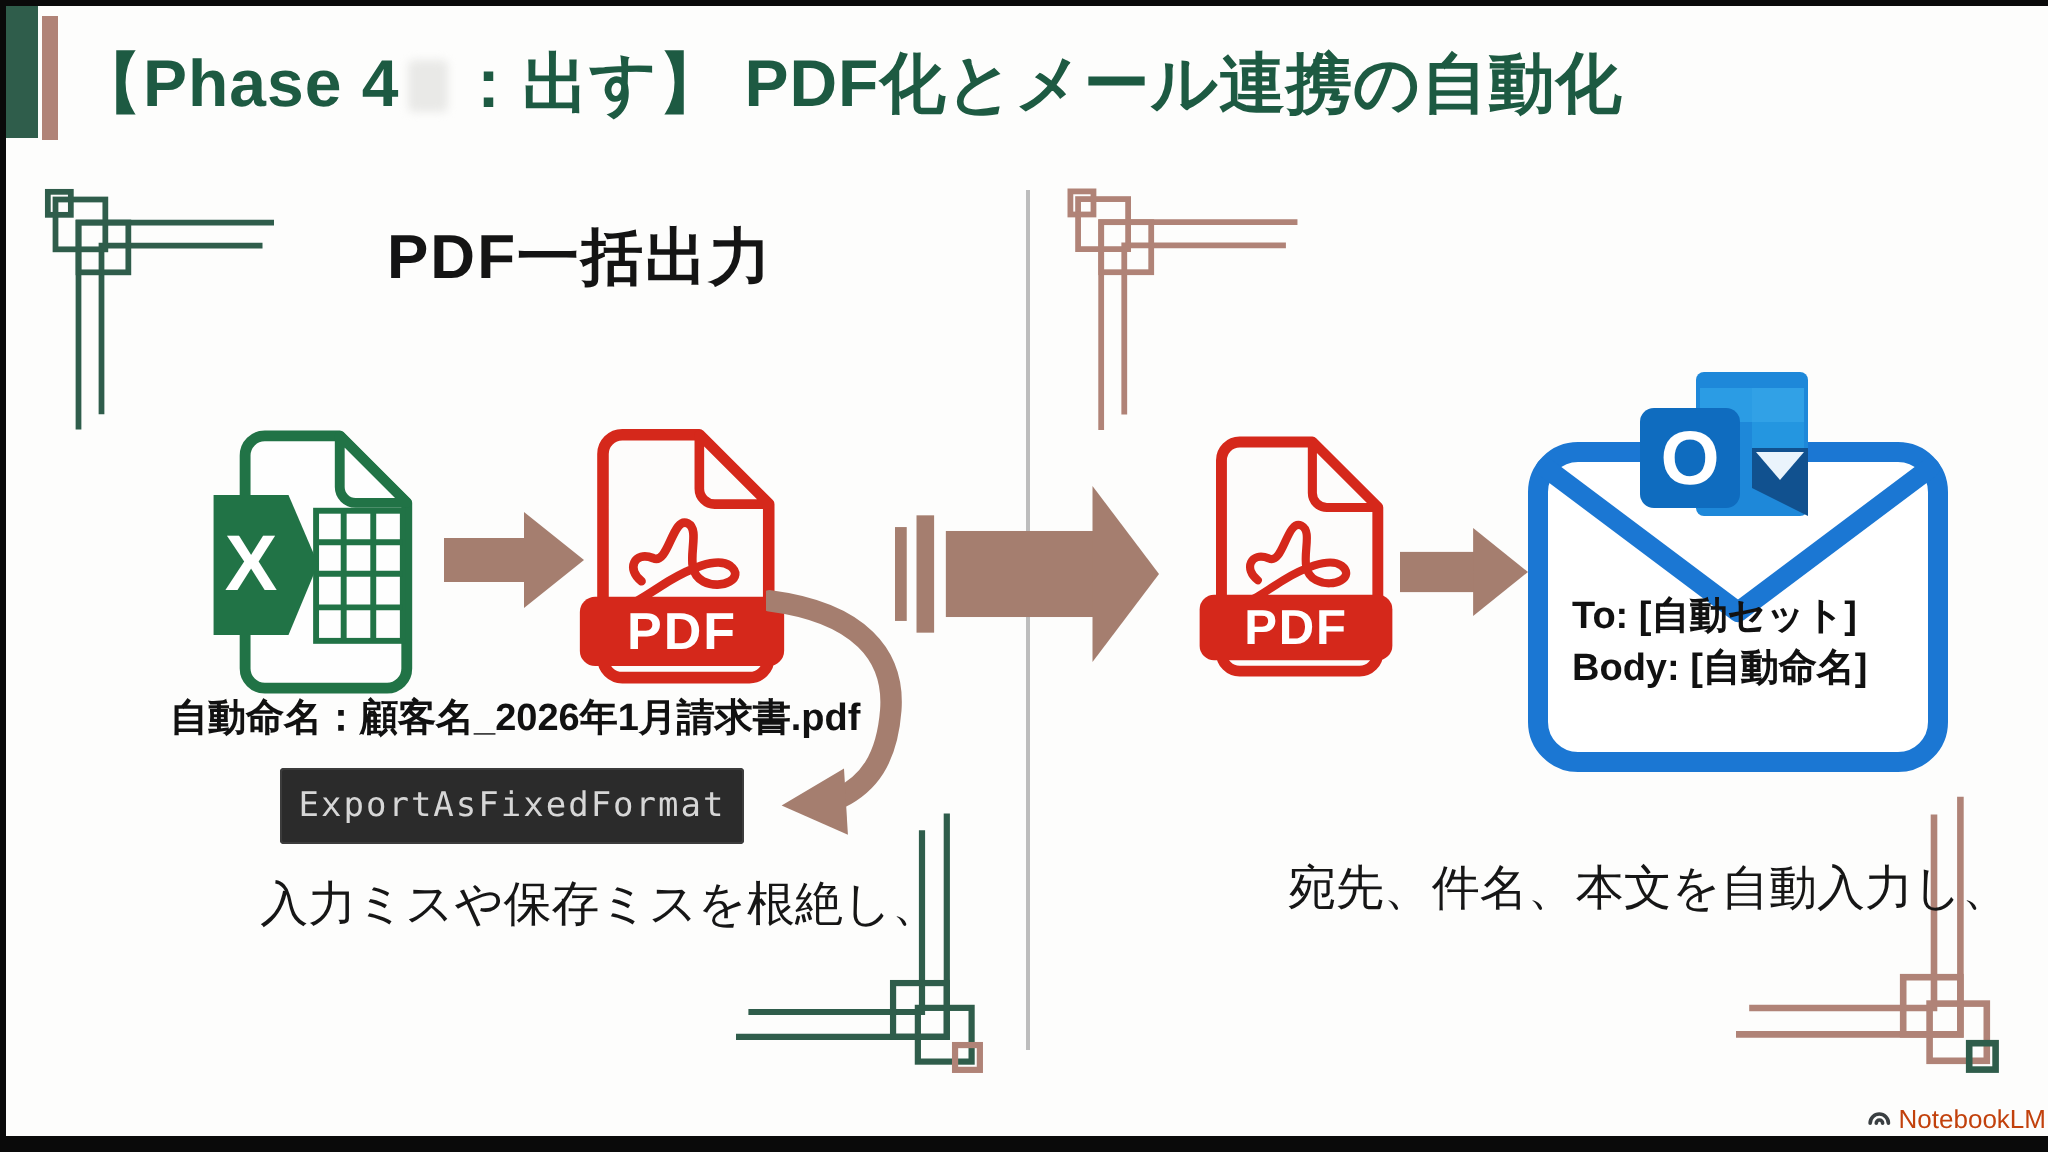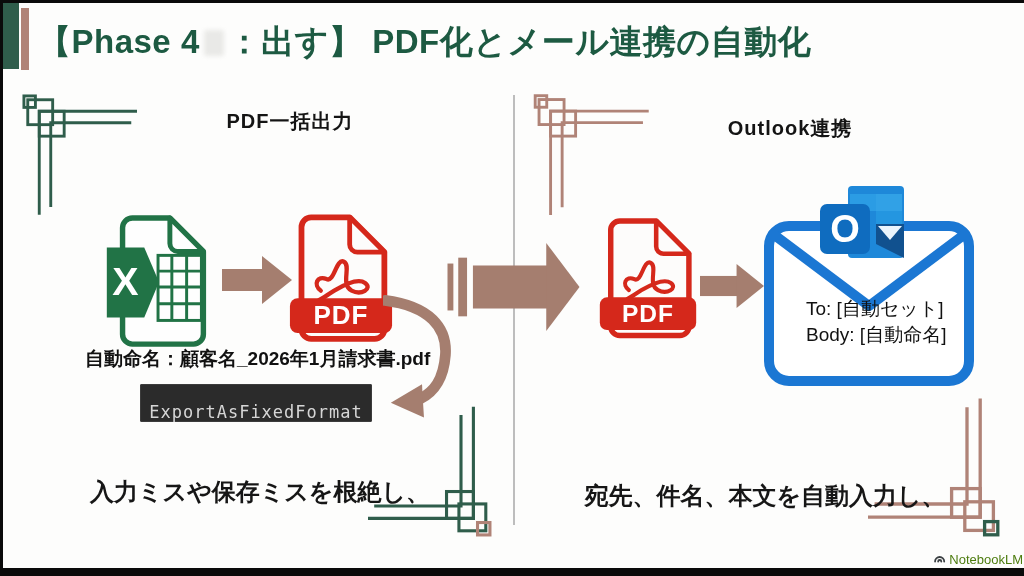--- a/index.html
+++ b/index.html
@@ -19,60 +19,60 @@
     left:38px;top:20px;width:960px;height:50px;
     font-size:33px;font-weight:700;color:var(--green_dark);
     letter-spacing:.5px;white-space:nowrap;
   }
   #title .blur-box{
     display:inline-block;width:20px;height:26px;margin:0 4px;
     background:#e9e9e7;filter:blur(2px);vertical-align:-3px;border-radius:3px;
   }
   
   .section-heading{
-    font-size:20px;font-weight:700;color:#141414;text-align:center;
+    font-size:31px;font-weight:700;color:#141414;text-align:center;
     letter-spacing:1px;white-space:nowrap;
   }
   
   .corner path,.corner rect{fill:none;stroke:var(--c);stroke-width:3;}
   .corner .accent2{stroke:var(--c2);}
   .rot180{transform:rotate(180deg);}
   
   #divider{background:#bdbdbd;}
   
   #filename-caption{
     font-size:19px;font-weight:700;color:#111;text-align:left;white-space:nowrap;
   }
   .desc{
-    font-size:24px;font-weight:700;color:#161616;text-align:center;
-    line-height:34px;white-space:nowrap;margin-top:39px;
+    font-size:24px;font-weight:400;color:#161616;text-align:right;
+    line-height:34px;white-space:nowrap;
   }
   
   #code-box{
     background:var(--code_bg);border-radius:2px;
-    display:flex;align-items:flex-end;justify-content:center;
+    display:flex;align-items:center;justify-content:center;
     box-shadow:0 0 0 1px #3c3c3c inset;
   }
   #code-box span{
     font-family:"DejaVu Sans Mono","Liberation Mono",monospace;
     font-size:17px;color:var(--code_text);letter-spacing:1px;
   }
   
   .arrow-fill{fill:var(--rose_arrow);}
   .curve-stroke{stroke:var(--rose_arrow);stroke-width:11;fill:none;}
   
   #email-fields{
     left:786px;top:296px;width:180px;
-    font-size:19px;font-weight:400;color:#111;line-height:25.5px;white-space:nowrap;margin-left:20px;
+    font-size:19px;font-weight:700;color:#111;line-height:25.5px;white-space:nowrap;
   }
   
   #watermark{
     left:933px;top:549px;width:90px;height:20px;
     display:flex;align-items:center;gap:3px;
-    color:#4d7c0f;font-size:13px;font-weight:500;
+    color:#c2410c;font-size:13px;font-weight:500;
   }
 </style>
 </head>
 <body>
 
 <div id="stage" style="--green_dark: #1d5a42; --green_frame: #2f5d4b; --excel_green: #217346; --rose: #b08377; --rose_arrow: #a57e6f; --pdf_red: #d5281b; --envelope_blue: #1b77d3; --outlook_blue: #0f6cbf; --outlook_light: #31a1e6; --outlook_mid: #1e88d9; --outlook_dark: #11518f; --code_bg: #2b2b2b; --code_text: #d6d6d6;">
 
   <div class="abs edge" style="left:0;top:0;width:1024px;height:3px;"></div>
   <div class="abs edge" style="left:0;top:568px;width:1024px;height:8px;"></div>
   <div class="abs edge" style="left:0;top:0;width:3px;height:576px;"></div>
@@ -112,21 +112,20 @@
     <path d="M18 132 V24 H120"></path>
     <path d="M30 124 V36 H114"></path>
     <rect x="6" y="12" width="26" height="26"></rect>
     <rect x="18" y="24" width="26" height="26"></rect>
     <rect class="accent2" x="2" y="8" width="12" height="12"></rect>
   </svg>
 
   <div id="divider" class="abs" style="left:513px;top:95px;width:2px;height:430px;"></div>
 
   <div class="abs section-heading" style="left:150px;top:108px;width:280px;">PDF一括出力</div>
-  <div class="abs section-heading" style="left:645px;top:115px;width:290px;">Outlook連携</div>
 
   <svg class="abs" style="left:106px;top:212px;" width="110" height="138" viewBox="0 0 110 140">
     <path d="M26 6 h38 l34 34 v84 a10 10 0 0 1 -10 10 h-62 a10 10 0 0 1 -10 -10 v-108 a10 10 0 0 1 10 -10 z" fill="#fefefe" stroke="var(--excel_green)" stroke-width="5.5" stroke-linejoin="round"></path>
     <path d="M64 6 l34 34 h-26 a8 8 0 0 1 -8 -8 z" fill="#fefefe" stroke="var(--excel_green)" stroke-width="5" stroke-linejoin="round"></path>
     <g stroke="var(--excel_green)" stroke-width="3" fill="none">
       <rect x="52" y="44" width="44" height="66"></rect>
       <path d="M52 60 h44 M52 76 h44 M52 93 h44 M66 44 v66 M81 44 v66"></path>
     </g>
     <polygon points="0,36 38,36 53,71 38,107 0,107" fill="var(--excel_green)"></polygon>
     <text x="19" y="84" font-size="40" font-weight="bold" fill="#fff" text-anchor="middle" font-family="Liberation Sans, DejaVu Sans, sans-serif">X</text>
@@ -194,21 +193,21 @@
     <polygon points="58,40 82,40 70,54" fill="#eaf4fc"></polygon>
     <rect x="0" y="18" width="50" height="50" rx="7" fill="var(--outlook_blue)"></rect>
     <text x="25" y="56" font-size="38" font-weight="bold" fill="#ffffff" text-anchor="middle" font-family="Liberation Sans, DejaVu Sans, sans-serif">O</text>
   </svg>
 
   <div id="email-fields" class="abs">
     <div>To: [自動セット]</div>
     <div>Body: [自動命名]</div>
   </div>
 
-  <div class="abs desc" style="left:525px;top:440px;width:480px;">
+  <div class="abs desc" style="left:525px;top:428px;width:480px;">
     <div>宛先、件名、本文を自動入力し、</div>
   </div>
 
   <div id="watermark" class="abs">
     <svg width="15" height="15" viewBox="0 0 16 16">
       <path d="M2.5 10.5 a5.5 5.5 0 0 1 11 0" fill="none" stroke="#3a3f42" stroke-width="2.2" stroke-linecap="round"></path>
       <path d="M6.2 10.5 a1.9 1.9 0 0 1 3.8 0" fill="none" stroke="#3a3f42" stroke-width="2.2" stroke-linecap="round"></path>
     </svg>
     <span>NotebookLM</span>
   </div>

